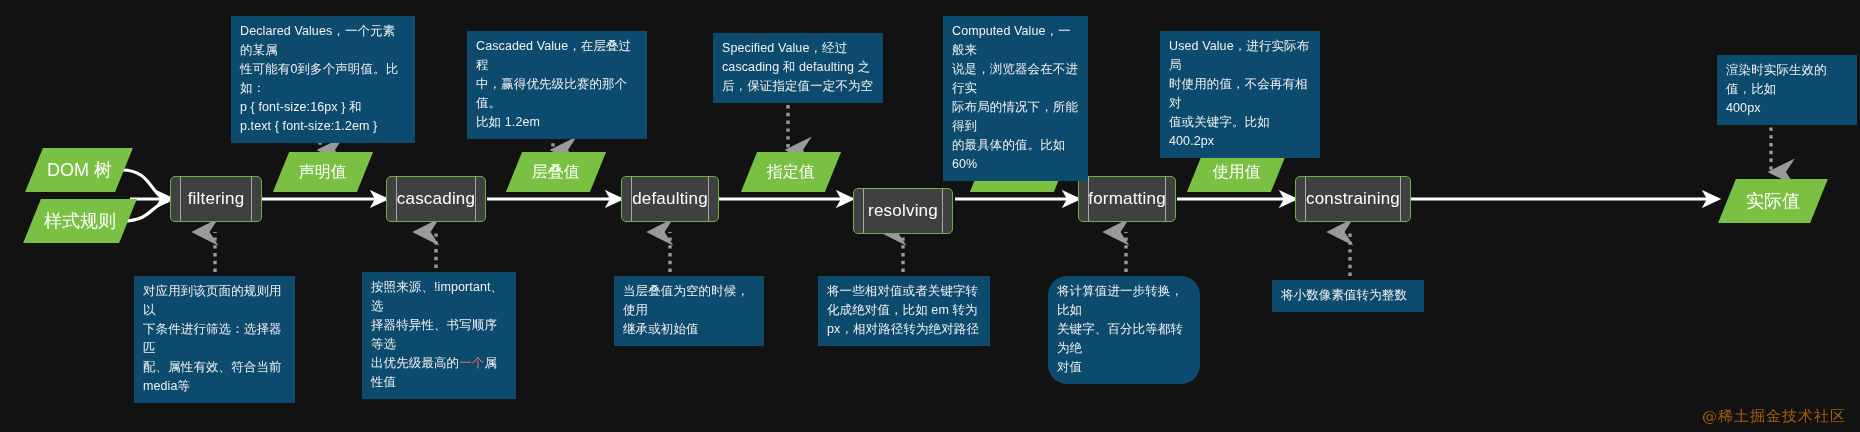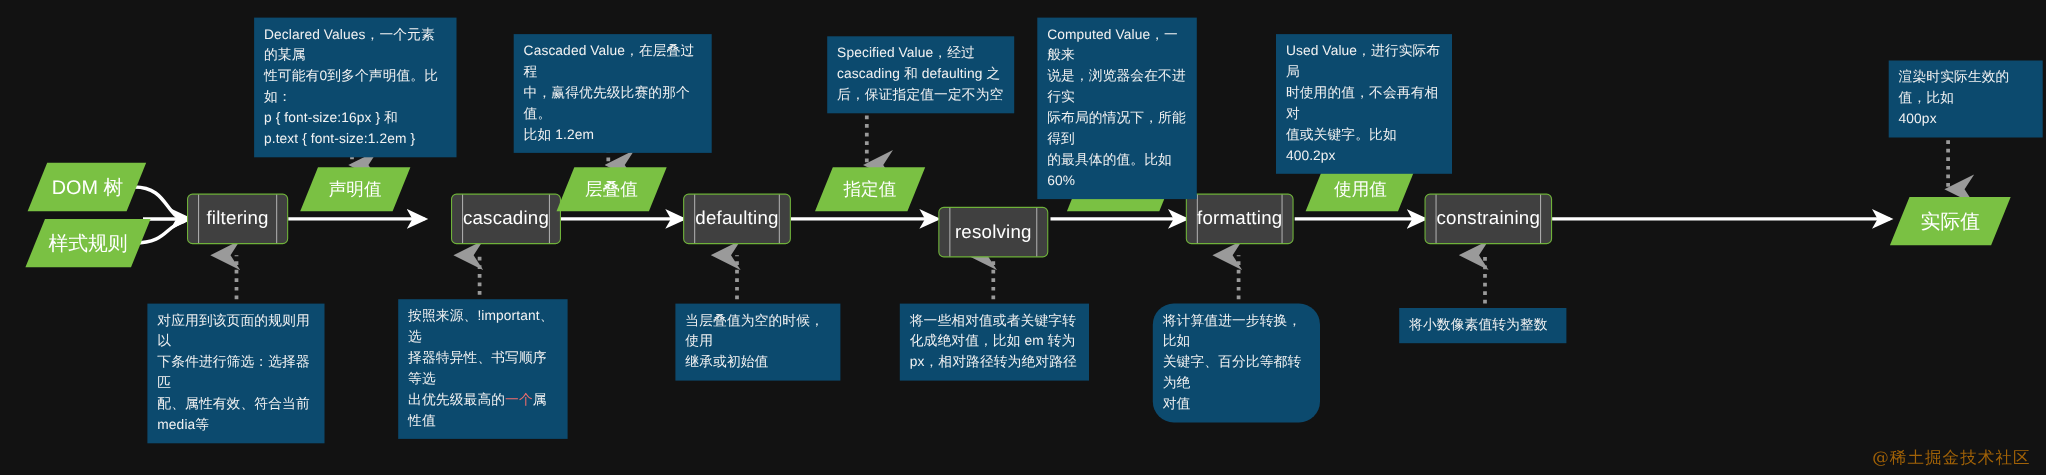--- a/index.html
+++ b/index.html
@@ -120,21 +120,21 @@
   <div class="para big" style="left:34px; top:148px; width:90px;">
     <span>DOM 树</span>
   </div>
   <div class="para big" style="left:32px; top:199px; width:96px;">
     <span>样式规则</span>
   </div>
 
   <div class="proc" style="left:170px; top:176px; width:92px;">
     <span>filtering</span>
   </div>
-  <div class="proc" style="left:386px; top:176px; width:100px;margin-left:24px;">
+  <div class="proc" style="left:386px; top:176px; width:100px;">
     <span>cascading</span>
   </div>
   <div class="proc" style="left:621px; top:176px; width:98px;">
     <span>defaulting</span>
   </div>
   <div class="proc" style="left:853px; top:176px; width:100px;margin-top:12px;">
     <span>resolving</span>
   </div>
   <div class="proc" style="left:1078px; top:176px; width:98px;">
     <span>formatting</span>
@@ -164,21 +164,21 @@
 
   <div class="note" style="left:231px; top:16px; width:184px;">Declared Values，一个元素的某属
 性可能有0到多个声明值。比如：
 p { font-size:16px } 和
 p.text { font-size:1.2em }</div>
 
   <div class="note" style="left:467px; top:31px; width:180px;">Cascaded Value，在层叠过程
 中，赢得优先级比赛的那个值。
 比如 1.2em</div>
 
-  <div class="note" style="left:713px; top:33px; width:170px;margin-left:39px;">Specified Value，经过
+  <div class="note" style="left:713px; top:33px; width:170px;">Specified Value，经过
 cascading 和 defaulting 之
 后，保证指定值一定不为空</div>
 
   <div class="note" style="left:943px; top:16px; width:145px;">Computed Value，一般来
 说是，浏览器会在不进行实
 际布局的情况下，所能得到
 的最具体的值。比如 60%</div>
 
   <div class="note" style="left:1160px; top:31px; width:160px;">Used Value，进行实际布局
 时使用的值，不会再有相对

